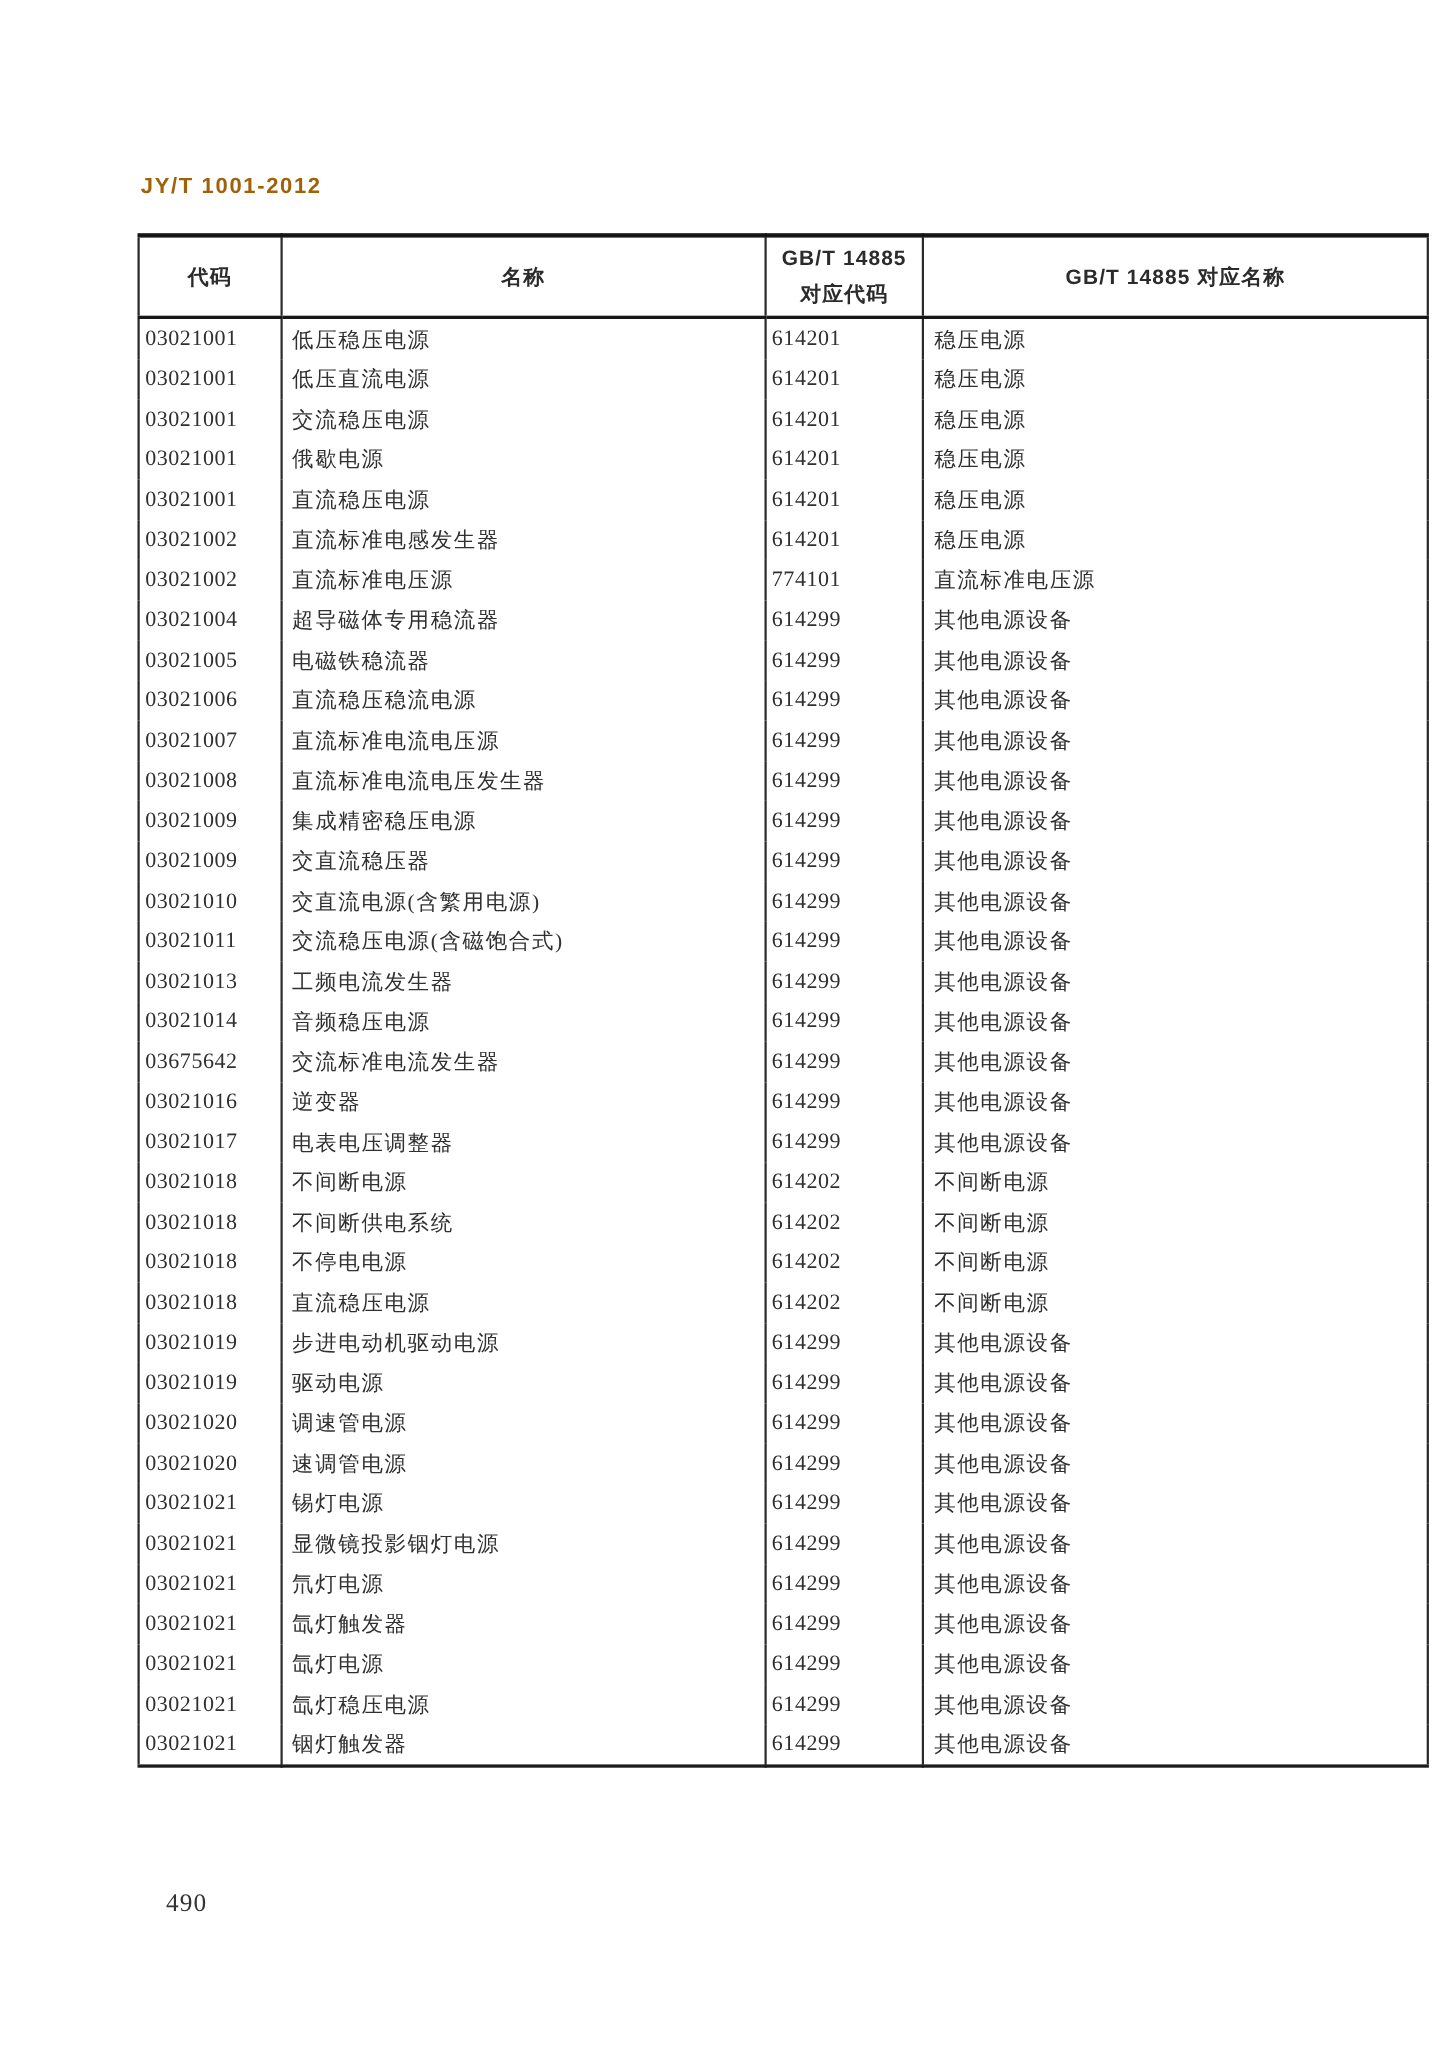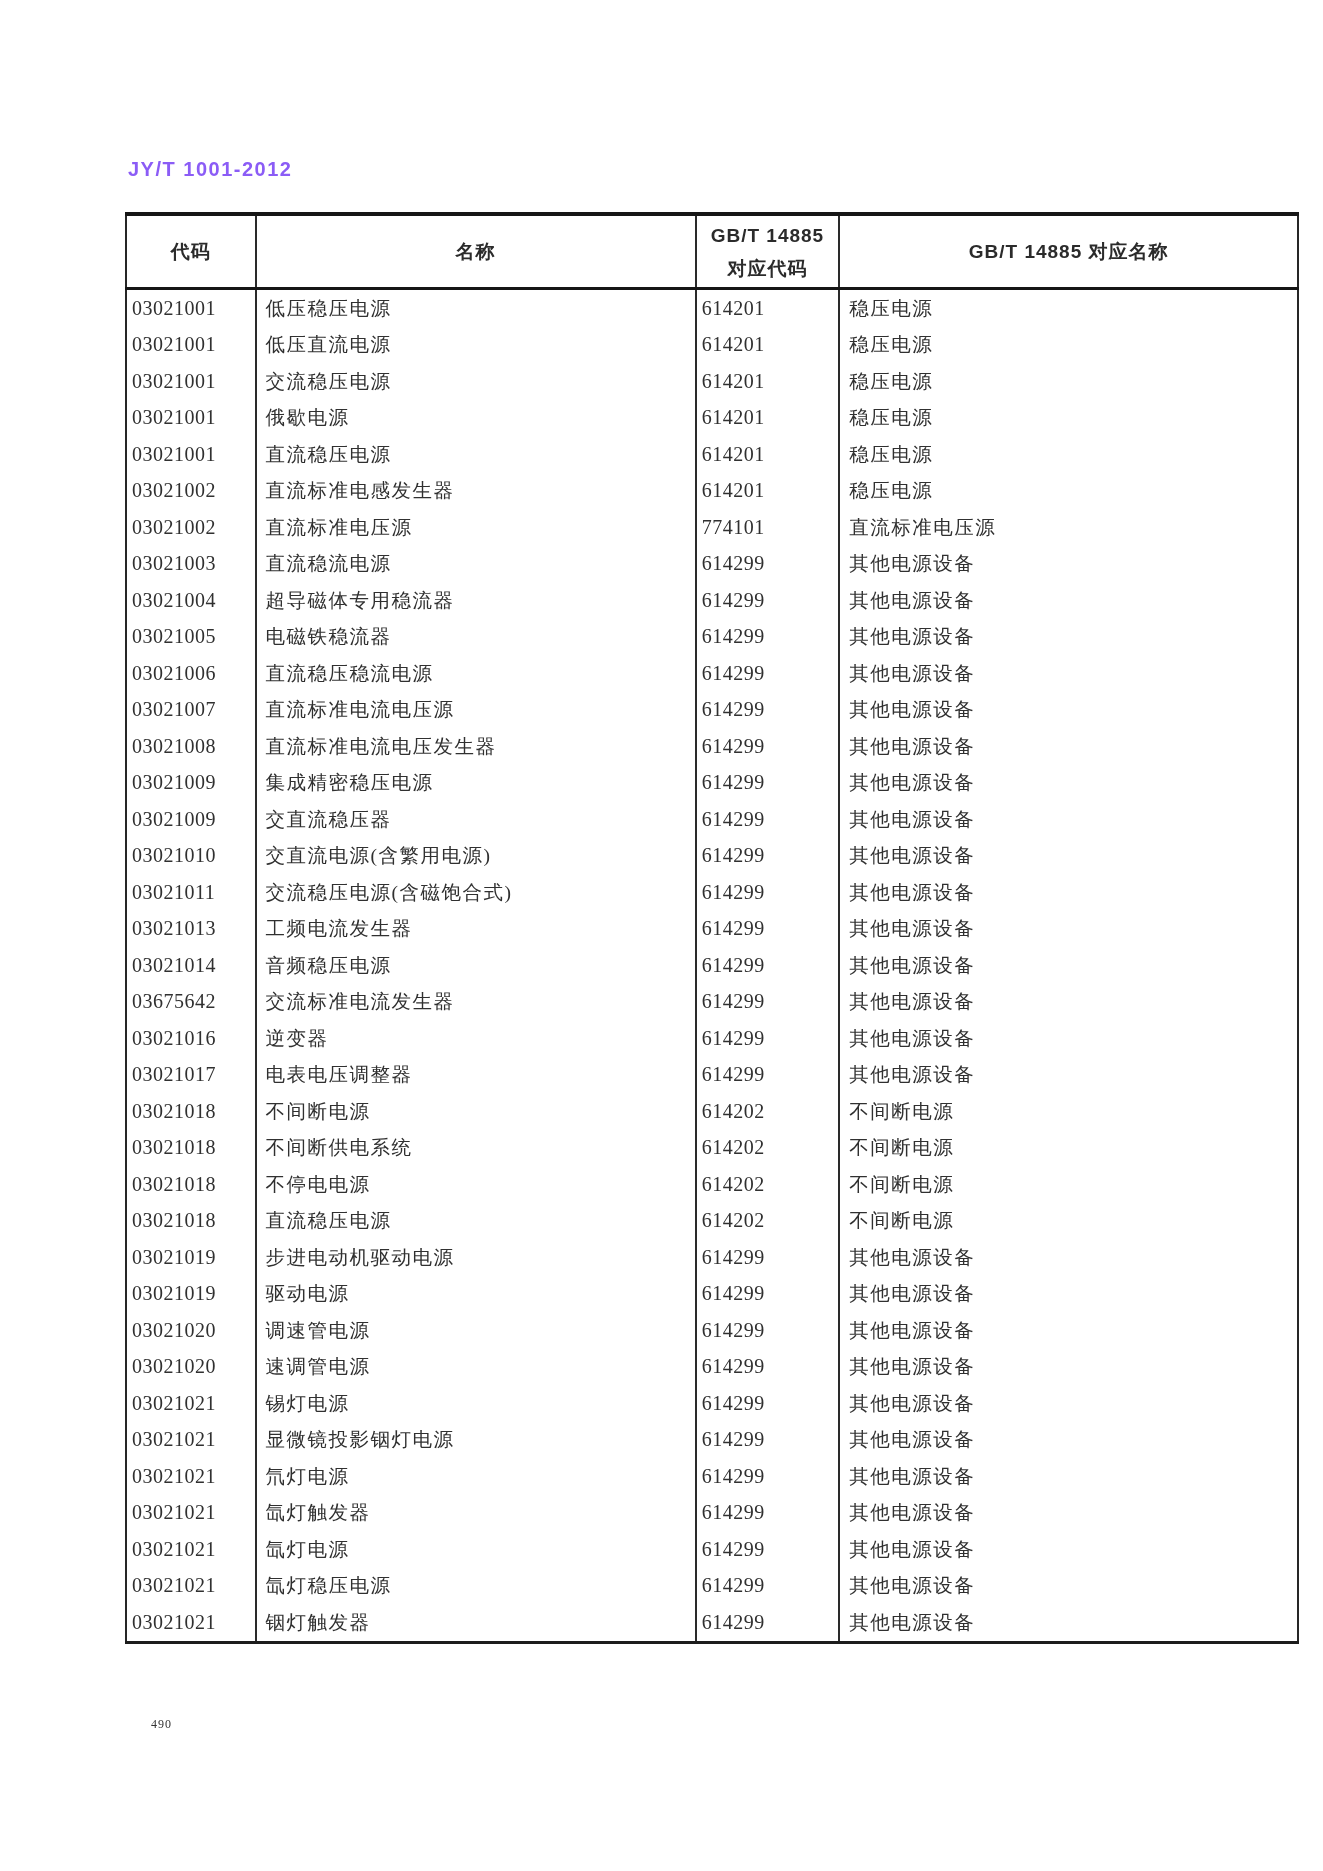--- a/index.html
+++ b/index.html
@@ -15,21 +15,21 @@
     color: #2e2e2e;
   }
   .doc-title {
     position: absolute;
     left: 128px;
     top: 158px;
     font-family: "Liberation Sans", "DejaVu Sans", sans-serif;
     font-size: 20px;
     font-weight: 600;
     letter-spacing: 1.5px;
-    color: #8b5cf6;
+    color: #a16207;
     white-space: nowrap;
   }
   table.catalog-table {
     position: absolute;
     left: 125px;
     top: 212px;
     width: 1174px;
     border-collapse: collapse;
     table-layout: fixed;
     border-top: 4px solid #161616;
@@ -74,21 +74,21 @@
   }
   tbody td.cell-code, tbody td.cell-gbt-code {
     letter-spacing: 0.5px;
     font-size: 20px;
   }
   .page-number {
     position: absolute;
     left: 151px;
     top: 1717px;
     font-family: "Liberation Serif", "DejaVu Serif", serif;
-    font-size: 12px;
+    font-size: 23px;
     letter-spacing: 1px;
     color: #333333;
   }
 </style>
 </head>
 <body>
 
 <div class="doc-title">JY/T 1001-2012</div>
 
 <table class="catalog-table">
@@ -146,26 +146,20 @@
         <td class="cell-gbt-code">614201</td>
         <td class="cell-gbt-name">稳压电源</td>
       </tr>
       <tr>
         <td class="cell-code">03021002</td>
         <td class="cell-name">直流标准电压源</td>
         <td class="cell-gbt-code">774101</td>
         <td class="cell-gbt-name">直流标准电压源</td>
       </tr>
       <tr>
-        <td class="cell-code">03021003</td>
-        <td class="cell-name">直流稳流电源</td>
-        <td class="cell-gbt-code">614299</td>
-        <td class="cell-gbt-name">其他电源设备</td>
-      </tr>
-      <tr>
         <td class="cell-code">03021004</td>
         <td class="cell-name">超导磁体专用稳流器</td>
         <td class="cell-gbt-code">614299</td>
         <td class="cell-gbt-name">其他电源设备</td>
       </tr>
       <tr>
         <td class="cell-code">03021005</td>
         <td class="cell-name">电磁铁稳流器</td>
         <td class="cell-gbt-code">614299</td>
         <td class="cell-gbt-name">其他电源设备</td>

